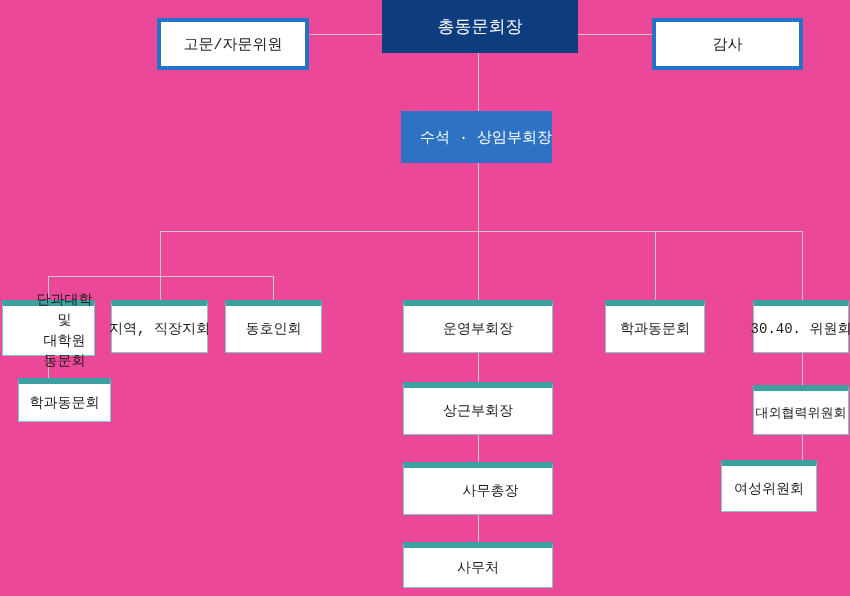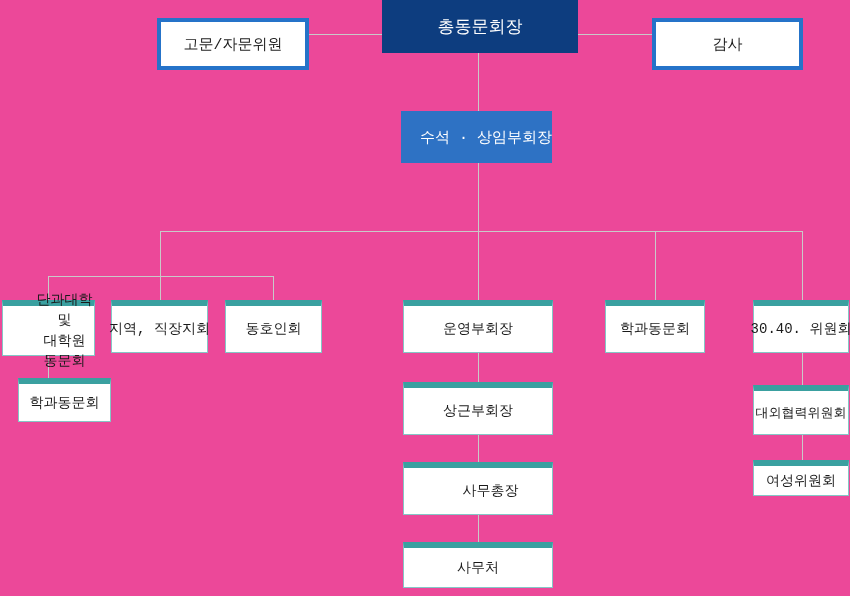--- a/index.html
+++ b/index.html
@@ -134,21 +134,21 @@
   </div>
 
   <div class="box teal tight" style="left:753px; top:385px; width:96px; height:50px;">
     <span>대외협력위원회</span>
   </div>
 
   <div class="box teal" style="left:403px; top:462px; width:150px; height:53px;padding-left:25px;">
     <span>사무총장</span>
   </div>
 
-  <div class="box teal" style="left:753px; top:460px; width:96px; height:36px;">
+  <div class="box teal" style="left:721px; top:460px; width:96px; height:52px;">
     <span>여성위원회</span>
   </div>
 
   <div class="box teal" style="left:403px; top:542px; width:150px; height:46px;">
     <span>사무처</span>
   </div>
 
 </div>
 
 </body></html>

